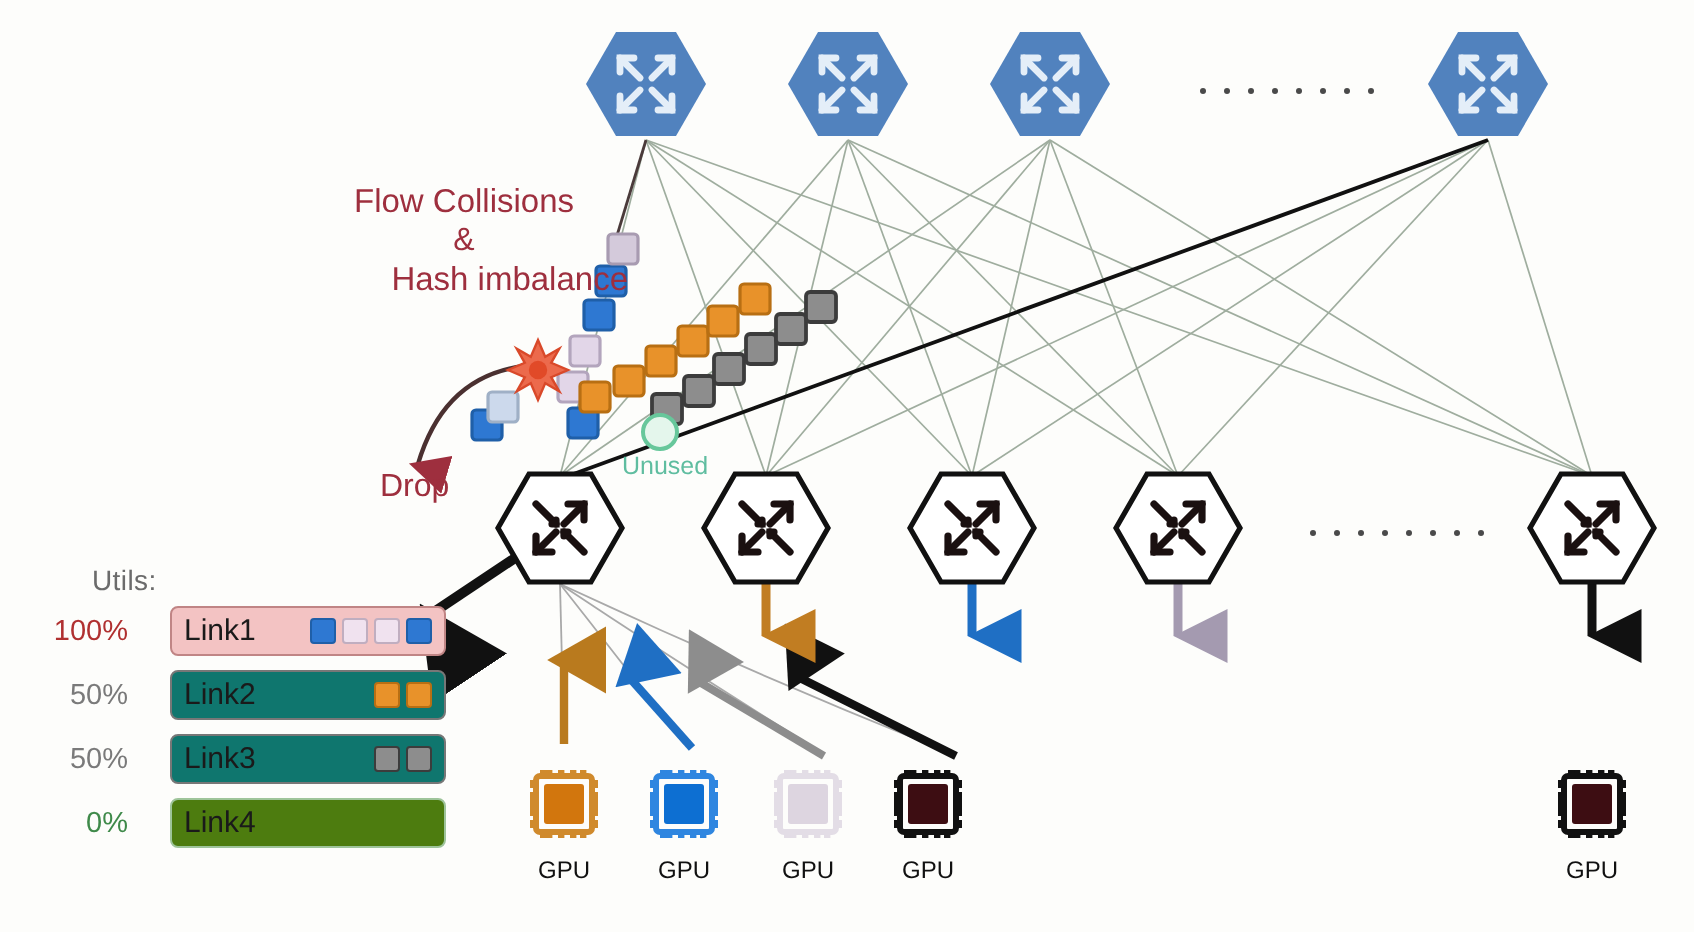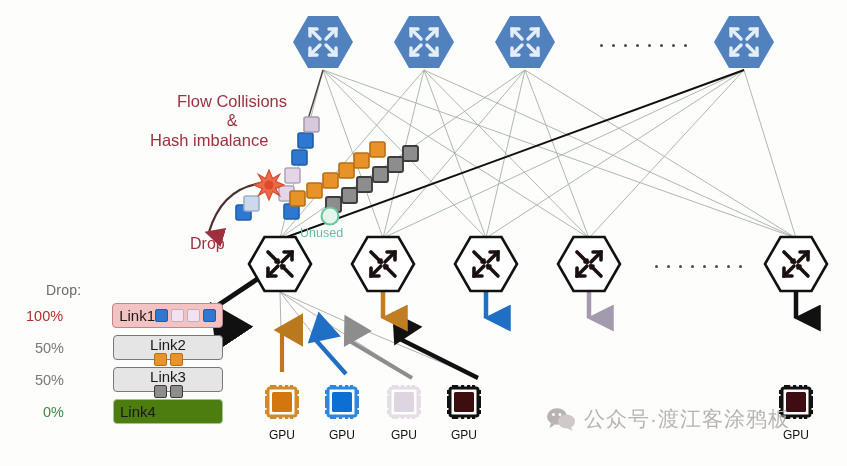--- a/index.html
+++ b/index.html
@@ -56,48 +56,47 @@
   .util-bar {
     flex: 1;
     height: 25px;
     border-radius: 4px;
     border: 1px solid #8a8a8a;
     display: flex;
     align-items: center;
     justify-content: space-between;
     padding: 0 6px;
     box-sizing: border-box;
-    margin-left: 28px;
   }
   .util-bar.red   { background: #f3c3c3; border-color: #c08585; }
-  .util-bar.plain { background: #e5e5e5; border-color: #777; flex-direction: column; }
+  .util-bar.plain { background: #0f766e; border-color: #777; }
   .util-bar.green { background: #4d7c0f; border-color: #9ec49a; }
   .util-name {
     font-size: 15px;
     color: #1a1a1a;
   }
   .util-chips { display: flex; gap: 3px; }
   .chip {
     width: 13px; height: 13px;
     border-radius: 2px;
     border: 1.6px solid #555;
     box-sizing: border-box;
   }
   .anno {
     position: absolute;
     color: #9e2f3e;
     font-size: 16.5px;
     white-space: nowrap;
   }
   #anno-collisions { left: 170px; top: 92px; text-align: center; width: 124px; }
   #anno-amp  { left: 170px; top: 112px; text-align: center; width: 124px; font-size: 16px; }
-  #anno-hash { left: 150px; top: 131px; text-align: left; width: 164px; }
+  #anno-hash { left: 150px; top: 131px; text-align: right; width: 164px; }
   #anno-drop { left: 190px; top: 235px; font-size: 16px; }
   #anno-unused {
-    position: absolute; left: 300px; top: 226px;
+    position: absolute; left: 311px; top: 226px;
     color: #5fbda0; font-size: 12.5px;
   }
   .gpu-label {
     position: absolute;
     font-size: 12px;
     color: #111;
     text-align: center;
     width: 56px;
   }
   .wm {
@@ -513,21 +512,21 @@
   <div class="anno" id="anno-drop">Drop</div>
   <div id="anno-unused">Unused</div>
 
   <div class="gpu-label" style="left:254px; top:428px;">GPU</div>
   <div class="gpu-label" style="left:314px; top:428px;">GPU</div>
   <div class="gpu-label" style="left:376px; top:428px;">GPU</div>
   <div class="gpu-label" style="left:436px; top:428px;">GPU</div>
   <div class="gpu-label" style="left:768px; top:428px;">GPU</div>
 
   <div class="util-panel">
-    <div class="utils-caption">Drop:</div>
+    <div class="utils-caption">Utils:</div>
 
     <div class="util-row">
       <div class="util-pct full">100%</div>
       <div class="util-bar red">
         <span class="util-name">Link1</span>
         <span class="util-chips">
           <i class="chip" style="background:#2e78d2;border-color:#1f5fa8;"></i>
           <i class="chip" style="background:#f0e2ef;border-color:#c0aec0;"></i>
           <i class="chip" style="background:#f0e2ef;border-color:#c0aec0;"></i>
           <i class="chip" style="background:#2e78d2;border-color:#1f5fa8;"></i>
@@ -559,25 +558,14 @@
 
     <div class="util-row">
       <div class="util-pct zero">0%</div>
       <div class="util-bar green">
         <span class="util-name">Link4</span>
         <span class="util-chips"></span>
       </div>
     </div>
   </div>
 
-  <div class="wm">
-    <svg class="wm-bubble" width="30" height="24" viewBox="0 0 30 24">
-      <ellipse cx="11" cy="9.5" rx="10" ry="8.2" fill="#b9b3b3"></ellipse>
-      <path d="M5,16 L3.5,21 L9,17.6 Z" fill="#b9b3b3"></path>
-      <ellipse cx="20.5" cy="14.5" rx="8.5" ry="7" fill="#cfc9c9"></ellipse>
-      <path d="M25,20 L26.5,24 L21.5,21.3 Z" fill="#cfc9c9"></path>
-      <circle cx="7.5" cy="7.5" r="1.5" fill="#fdfdfb"></circle>
-      <circle cx="14" cy="7.5" r="1.5" fill="#fdfdfb"></circle>
-    </svg>
-    <span>公众号·渡江客涂鸦板</span>
-  </div>
 
 </div>
 
 </body></html>

